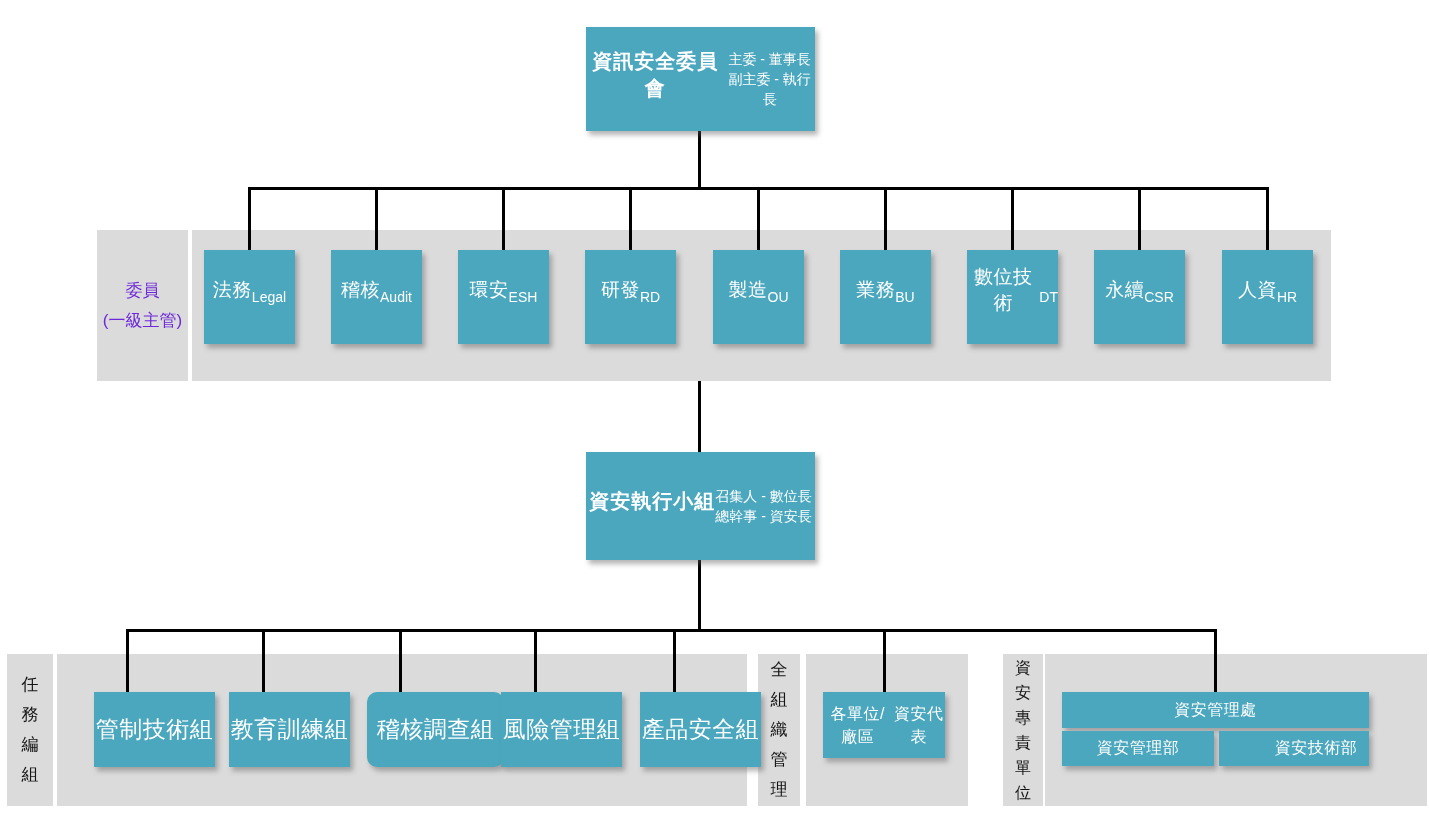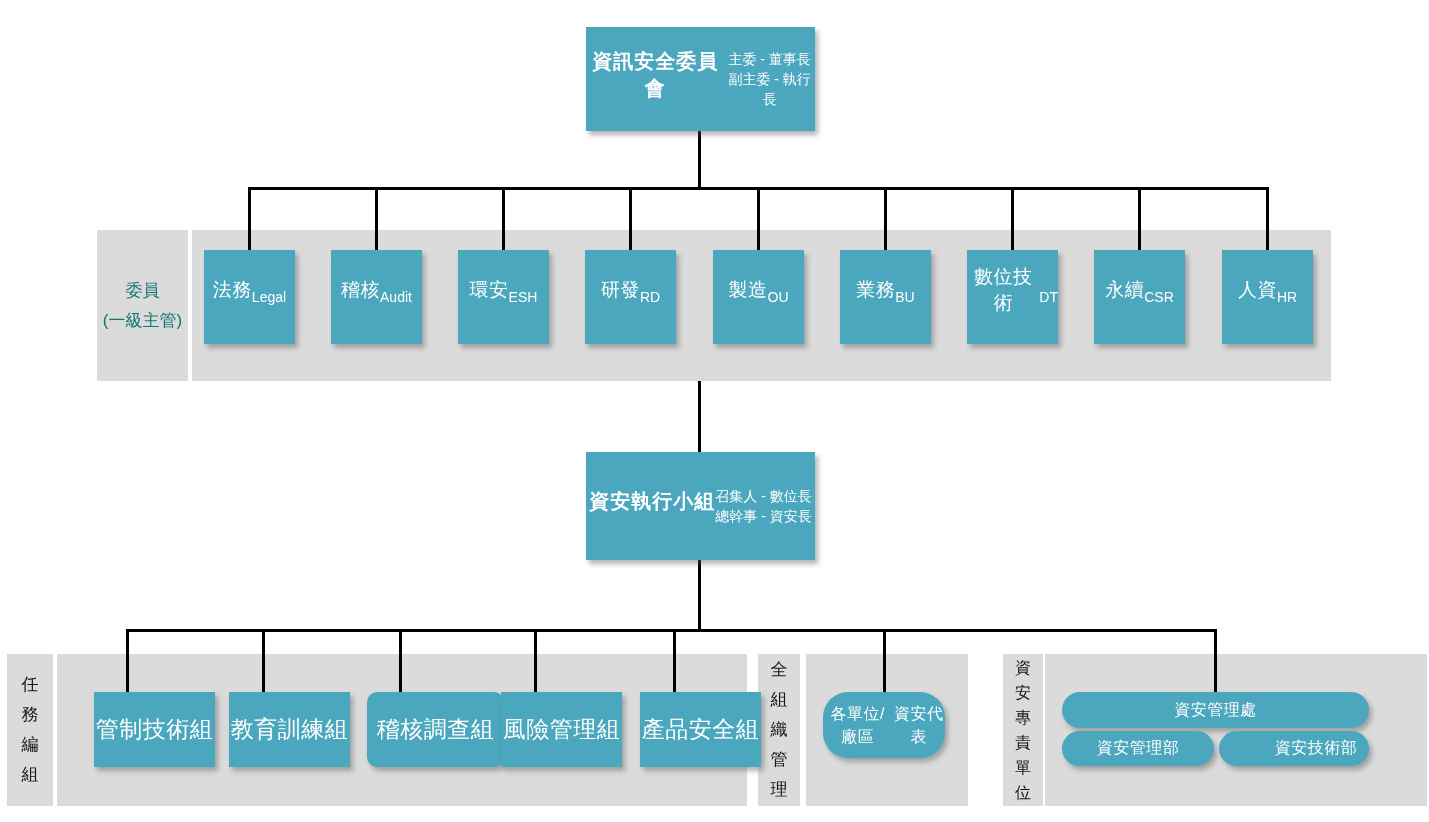--- a/index.html
+++ b/index.html
@@ -33,21 +33,21 @@
   .vlabel.tight { line-height: 25px; font-size: 16px; }
   .hlabel {
     position: absolute;
     background: #dbdbdb;
     z-index: 1;
     display: flex;
     flex-direction: column;
     align-items: center;
     justify-content: center;
     text-align: center;
-    color: #0f766e;
+    color: #6d28d9;
     font-size: 17px;
     line-height: 30px;
   }
   .cline {
     position: absolute;
     background: #000000;
     z-index: 2;
   }
   .node {
     position: absolute;
@@ -73,21 +73,21 @@
   }
   .member .zh {
     font-size: 19px;
     letter-spacing: 0.5px;
     margin-bottom: 15px;
   }
   .member .en {
     font-size: 14px;
   }
   .task { font-size: 23px; letter-spacing: 0.5px; margin-left: 27px; }
-  .small-box { font-size: 16px; letter-spacing: 0.5px; border-radius: 25px; }
+  .small-box { font-size: 16px; letter-spacing: 0.5px; }
   .two-line { line-height: 1.45; }
 </style>
 </head>
 <body>
 
 <div class="canvas">
 
   <div class="hlabel" style="left:97px; top:230px; width:91px; height:151px;">
     <span>委員</span>
     <span>(一級主管)</span>

